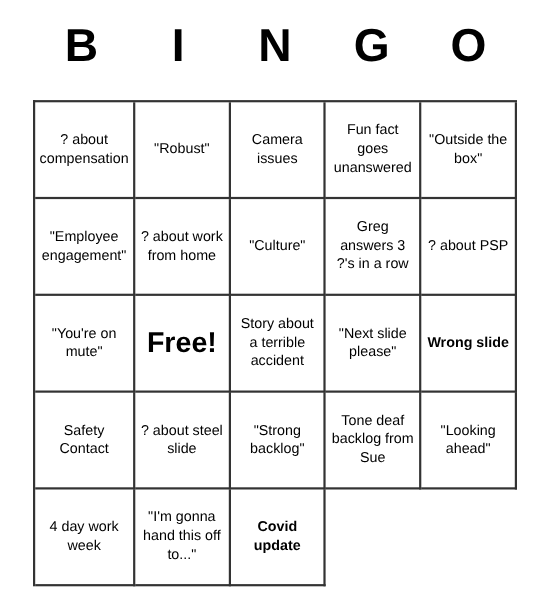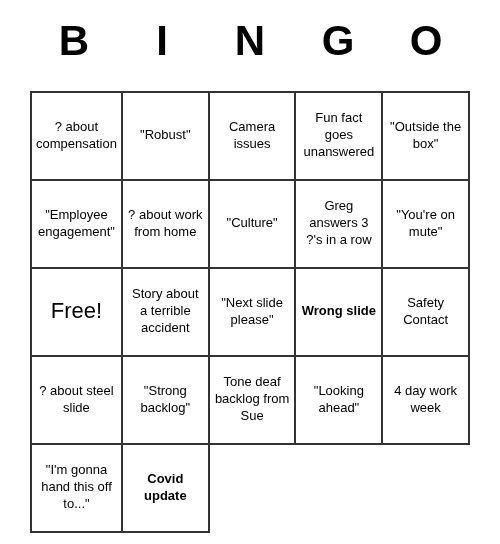--- a/index.html
+++ b/index.html
@@ -42,22 +42,22 @@
       display: flex;
       align-items: center;
       justify-content: center;
       text-align: center;
       padding: 6px 4px;
       font-size: 13px;
       line-height: 1.3;
       font-family: Arial, sans-serif;
     }
     .bingo-cell.free {
-      font-size: 22px;
-      font-weight: normal;
+      font-size: 26px;
+      font-weight: bold;
     }
     .bingo-cell.large-text {
       font-size: 13px;
       font-weight: bold;
     }
   </style>
 </head>
 <body>
 
 <div class="bingo-card">
@@ -73,20 +73,21 @@
   <div id="bingo-grid" class="bingo-grid">
       <div class="bingo-cell">? about compensation</div>
       <div class="bingo-cell">"Robust"</div>
       <div class="bingo-cell">Camera issues</div>
       <div class="bingo-cell">Fun fact goes unanswered</div>
       <div class="bingo-cell">"Outside the box"</div>
       <div class="bingo-cell">"Employee engagement"</div>
       <div class="bingo-cell">? about work from home</div>
       <div class="bingo-cell">"Culture"</div>
       <div class="bingo-cell">Greg answers 3 ?'s in a row</div>
+      <div class="bingo-cell">? about PSP</div>
       <div class="bingo-cell">"You're on mute"</div>
       <div class="bingo-cell free">Free!</div>
       <div class="bingo-cell">Story about a terrible accident</div>
       <div class="bingo-cell">"Next slide please"</div>
       <div class="bingo-cell large-text">Wrong slide</div>
       <div class="bingo-cell">Safety Contact</div>
       <div class="bingo-cell">? about steel slide</div>
       <div class="bingo-cell">"Strong backlog"</div>
       <div class="bingo-cell">Tone deaf backlog from Sue</div>
       <div class="bingo-cell">"Looking ahead"</div>

